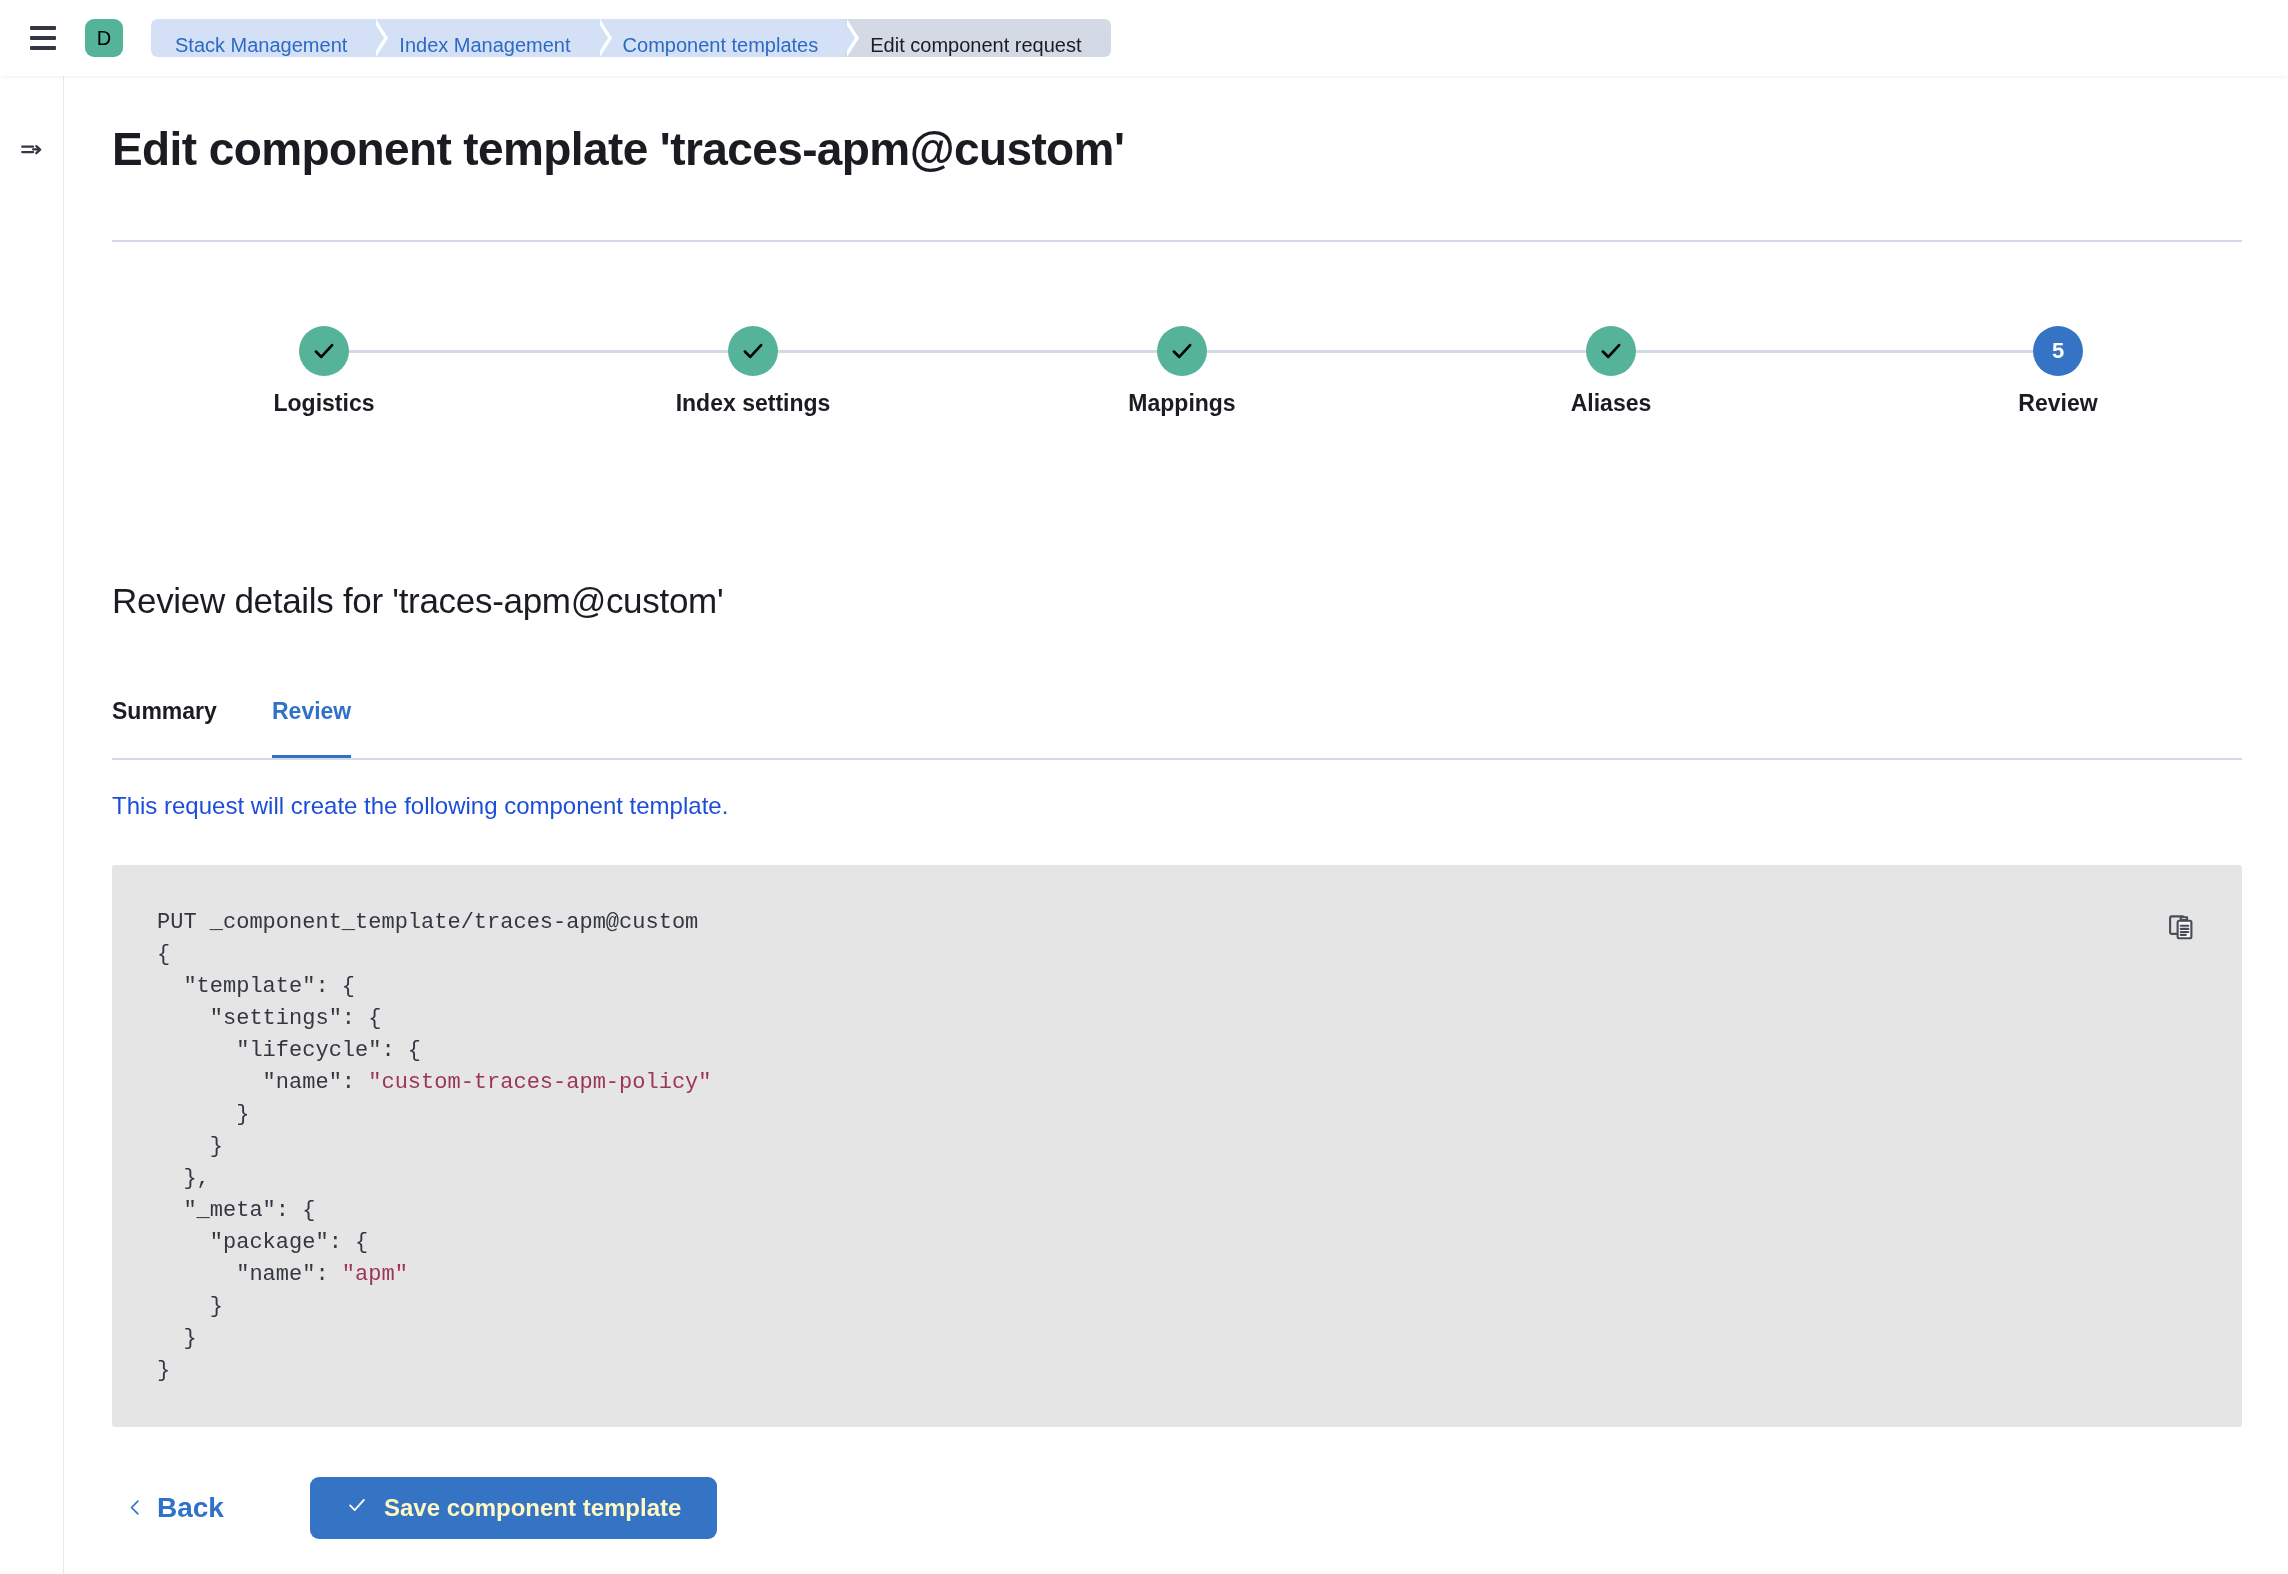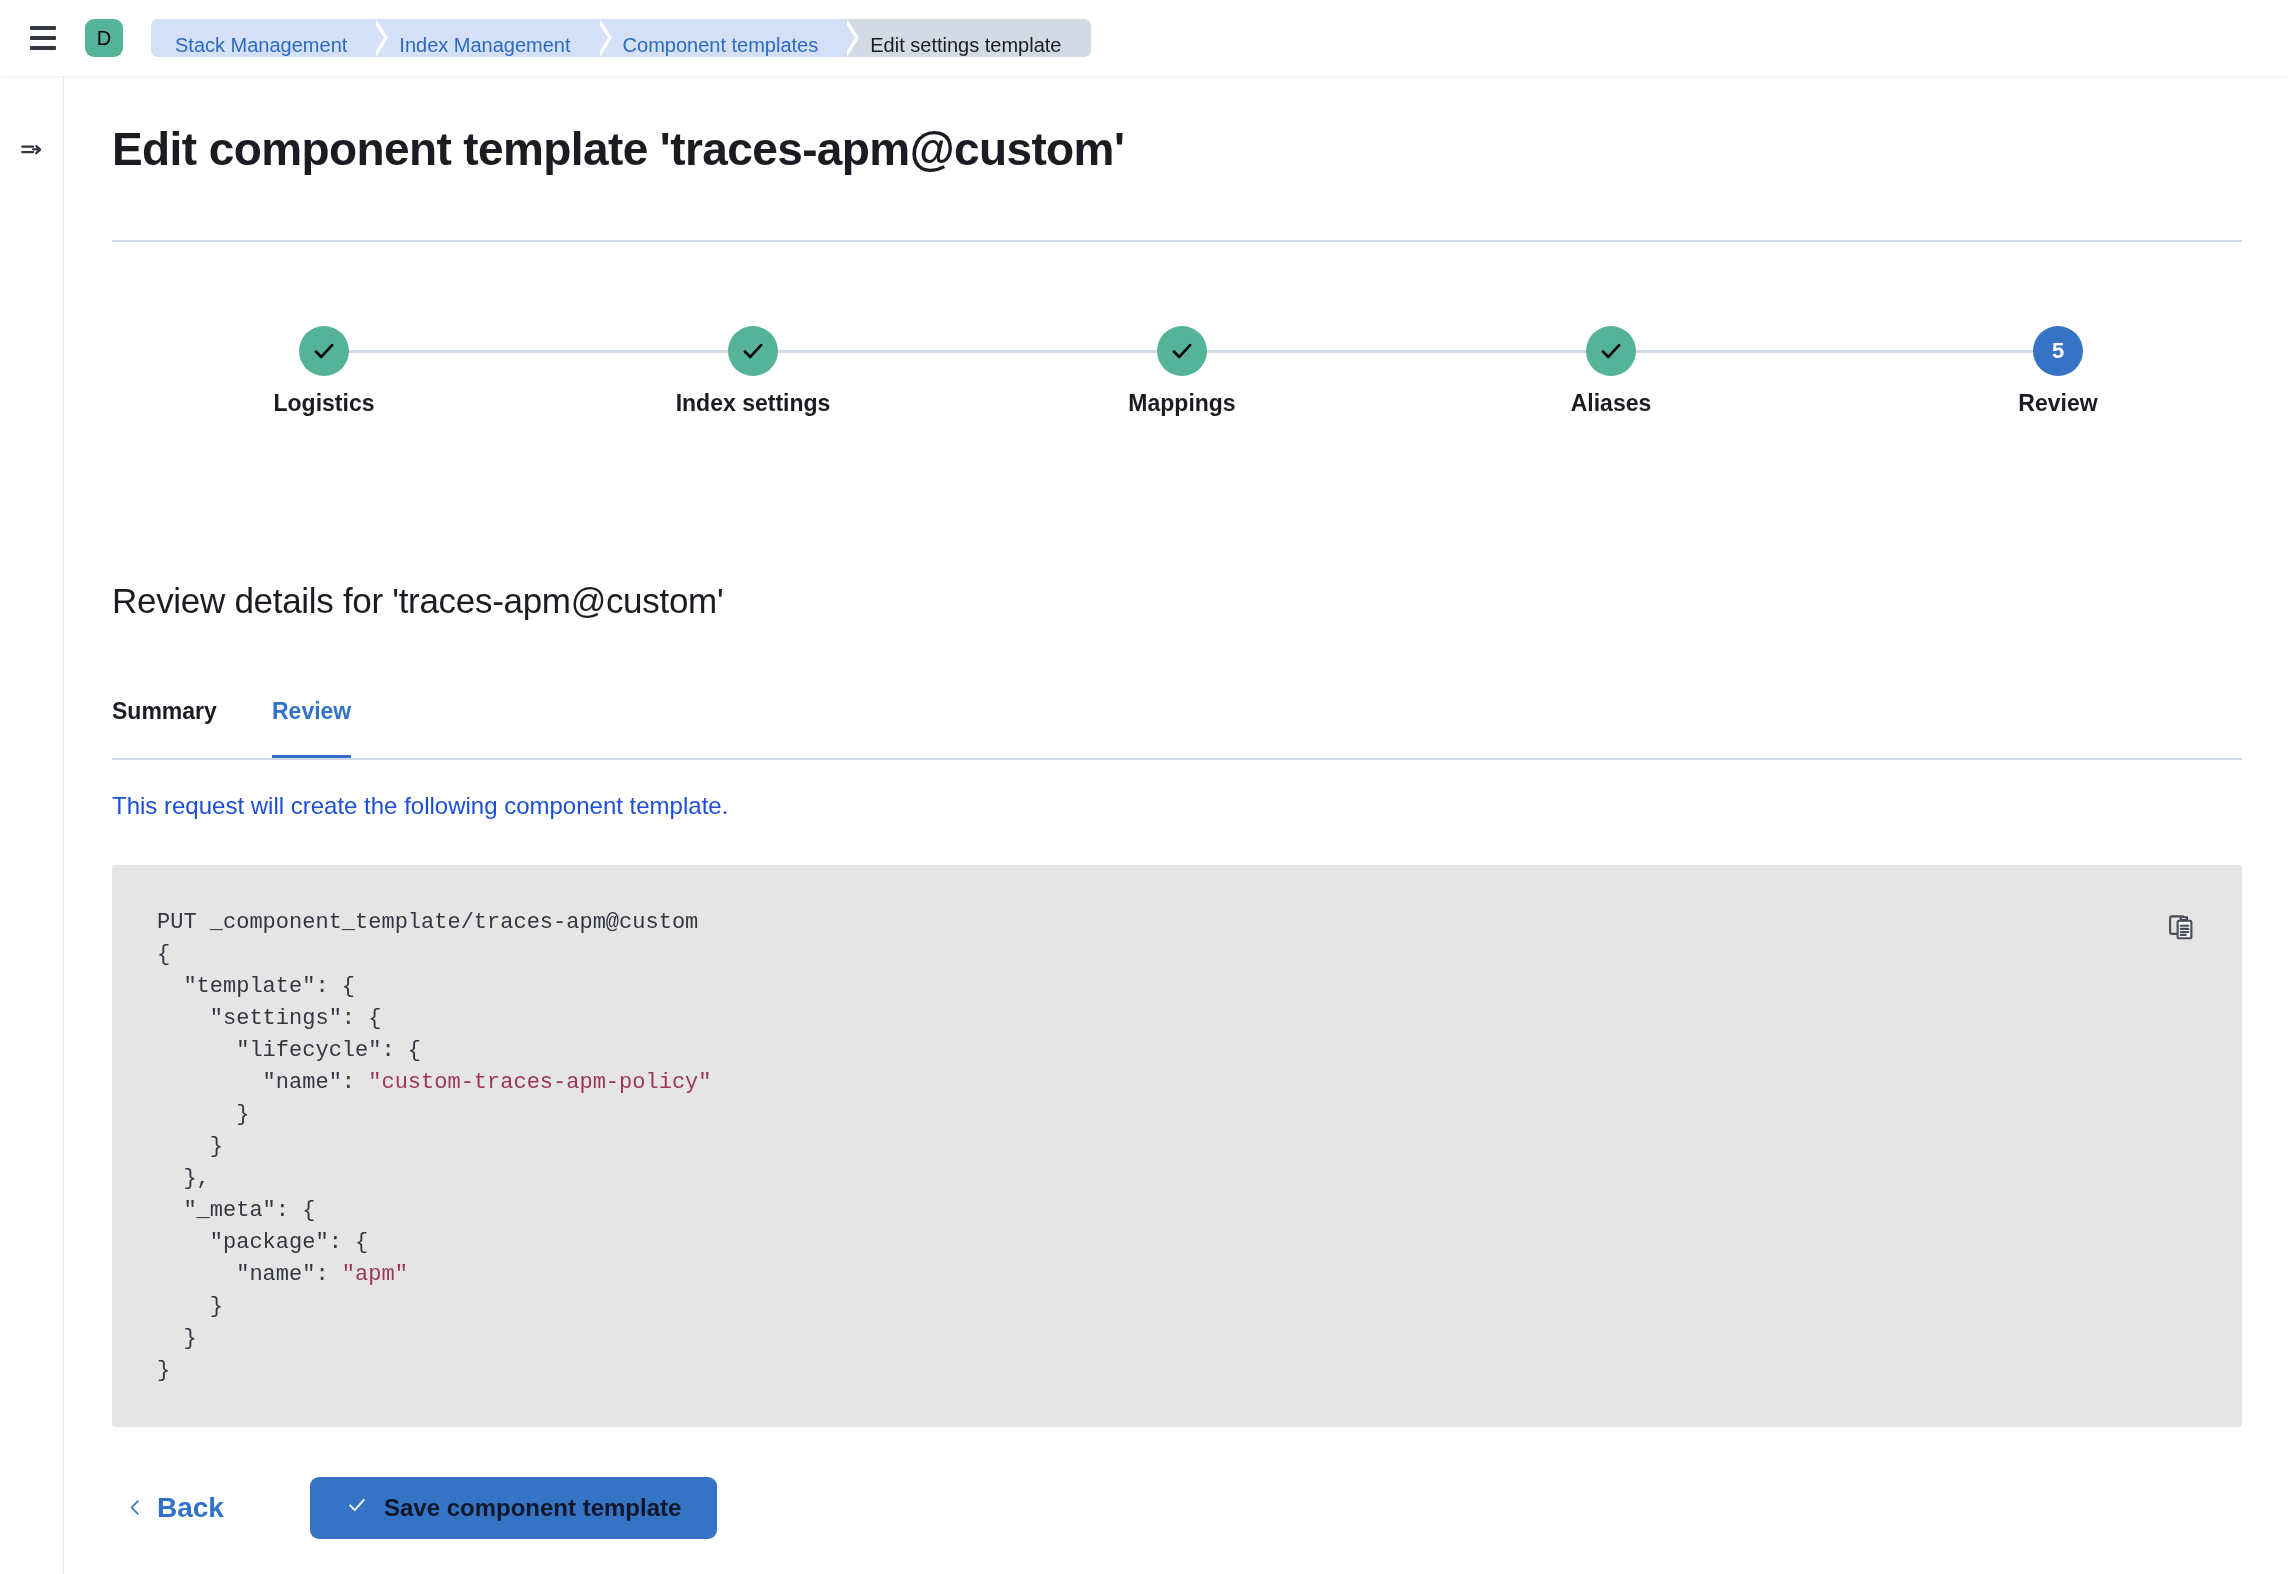--- a/index.html
+++ b/index.html
@@ -305,21 +305,21 @@
     background: none;
     border: none;
     font-family: "Liberation Sans", sans-serif;
   }
   .save-btn {
     margin-left: 72px;
     display: flex;
     align-items: center;
     gap: 16px;
     background: #3573c4;
-    color: #0f172a;
+    color: #fef9c3;
     font-size: 24px;
     font-weight: 700;
     border: none;
     border-radius: 9px;
     padding: 0 36px;
     height: 62px;
     cursor: pointer;
     font-family: "Liberation Sans", sans-serif;
   }
 </style>
@@ -330,21 +330,21 @@
   <div class="hamburger">
     <span></span>
     <span></span>
     <span></span>
   </div>
   <div class="avatar">D</div>
   <div class="breadcrumbs">
     <div class="crumb">Stack Management</div>
     <div class="crumb">Index Management</div>
     <div class="crumb">Component templates</div>
-    <div class="crumb current">Edit settings template</div>
+    <div class="crumb current">Edit component request</div>
   </div>
 </div>
 
 <div class="rail">
   <div class="rail-toggle">
     <svg width="26" height="26" viewBox="0 0 24 24" fill="none" stroke="#343741" stroke-width="2.1" stroke-linecap="round" stroke-linejoin="round">
       <line x1="3" y1="8" x2="13" y2="8"></line>
       <line x1="3" y1="13" x2="13" y2="13"></line>
       <path d="M13 10.5 L19 10.5 M16 7.5 L19.5 10.8 L16 14"></path>
     </svg>

